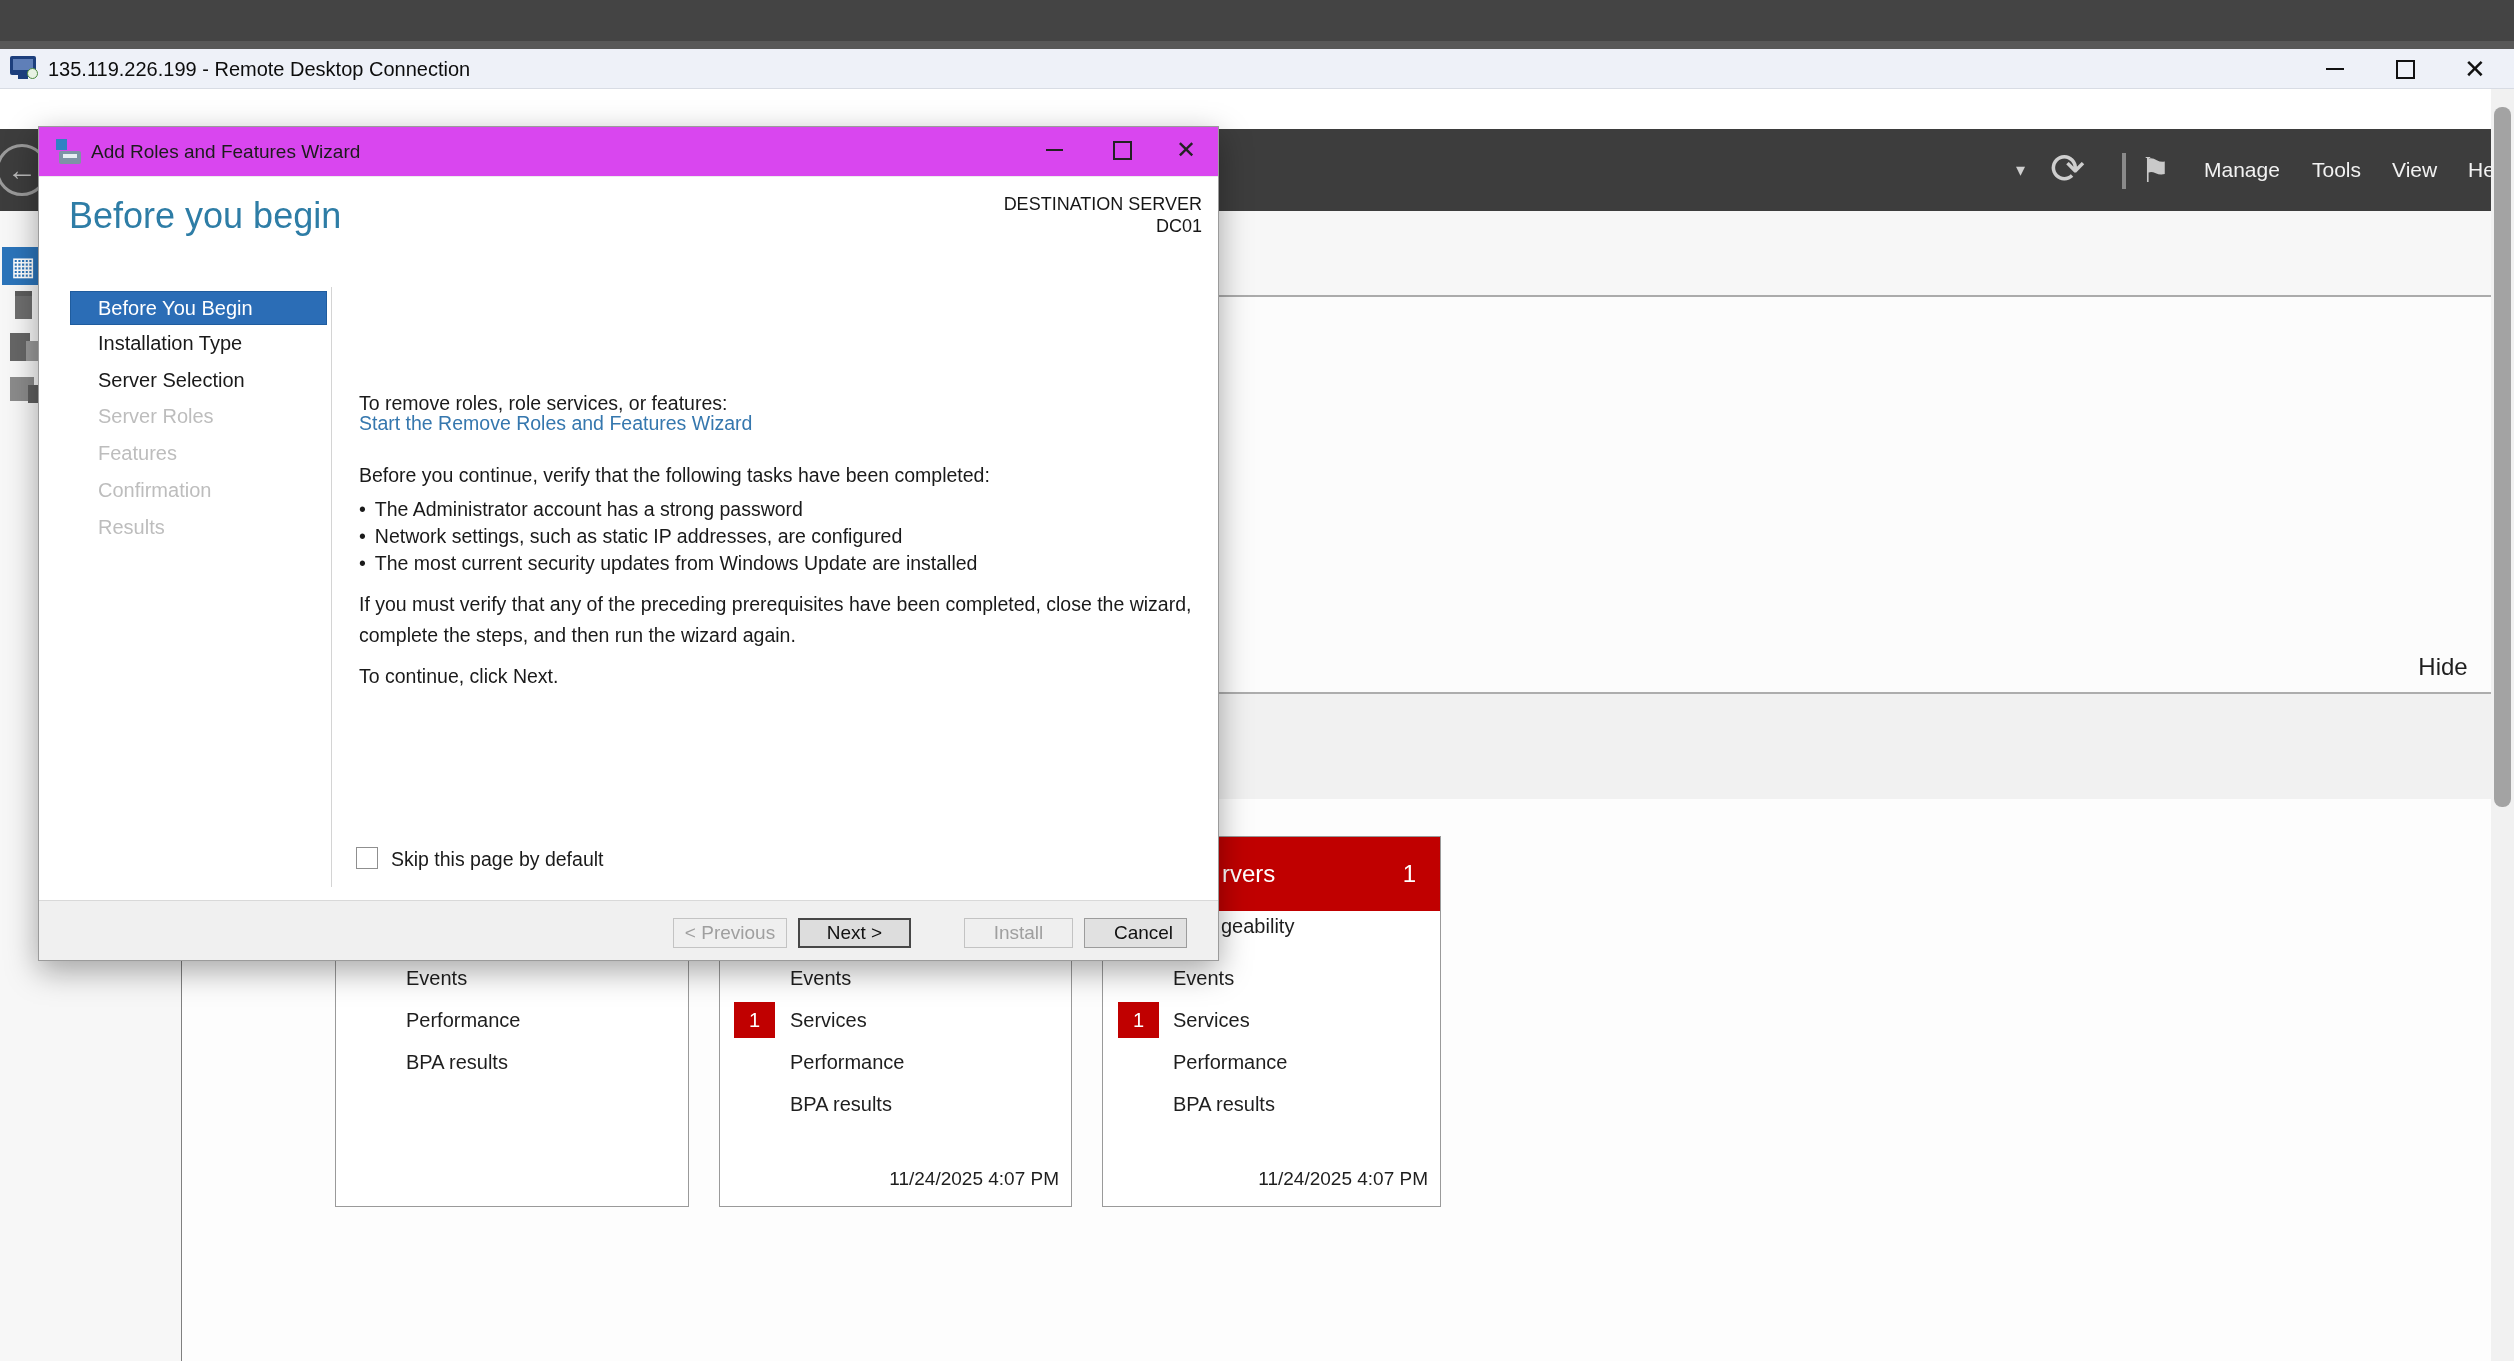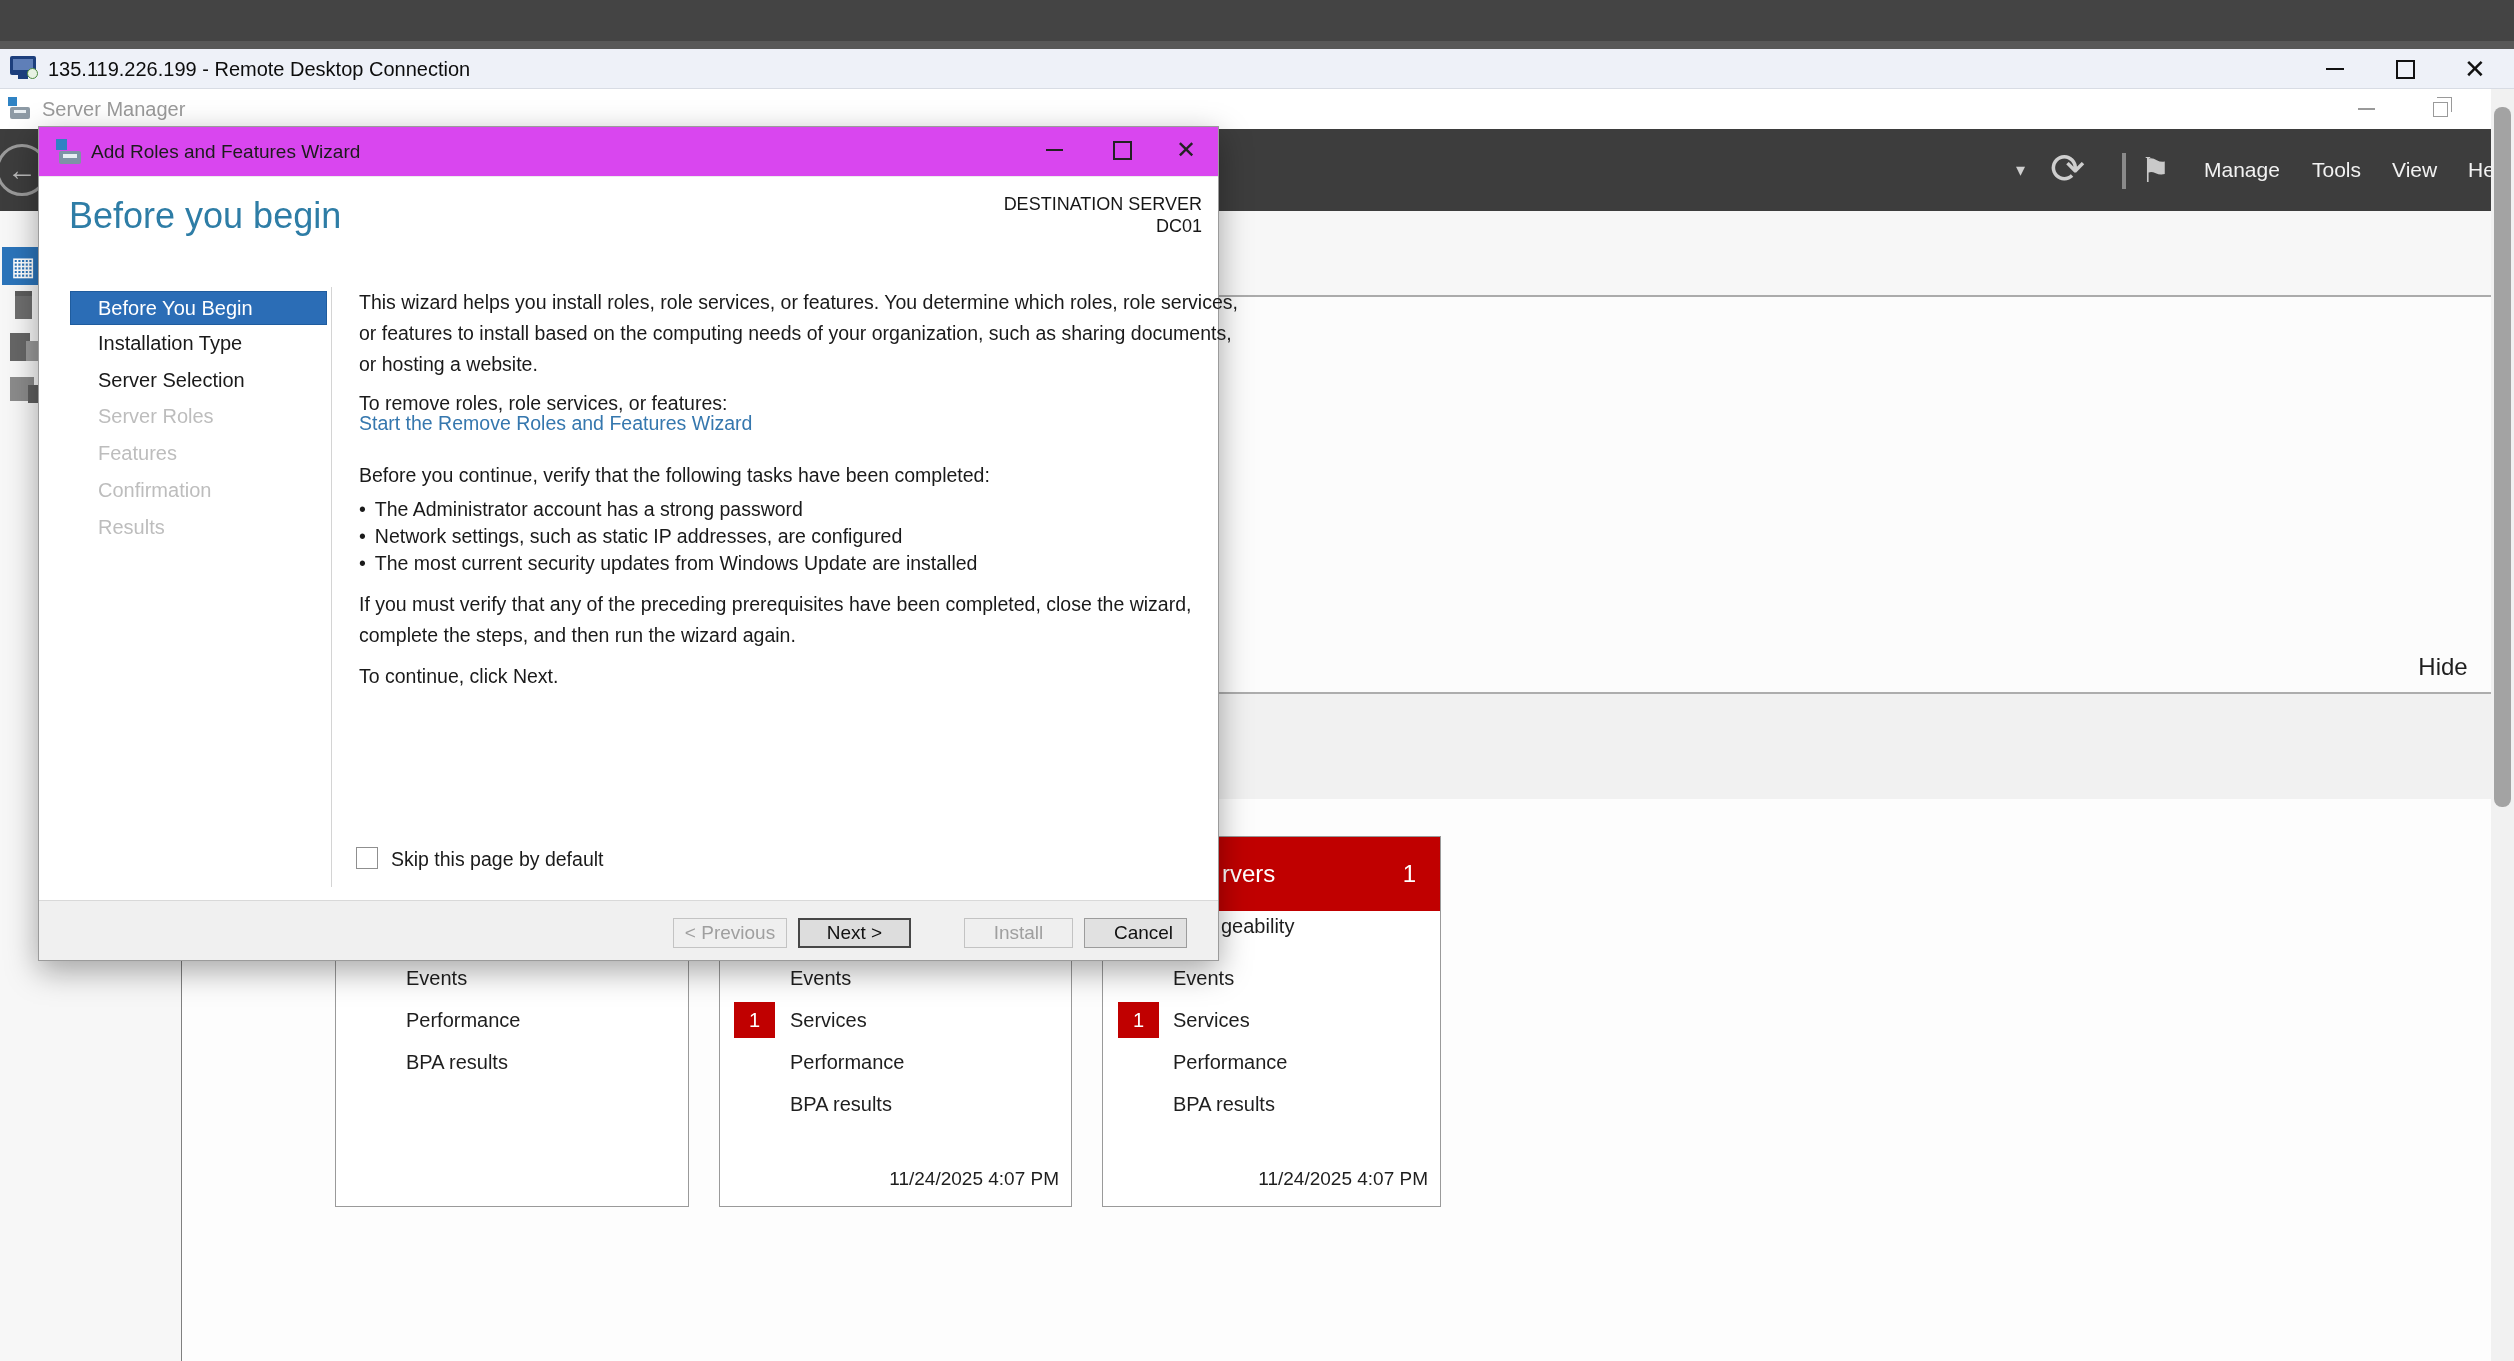--- a/index.html
+++ b/index.html
@@ -130,34 +130,20 @@
     <span class="rdp-title">135.119.226.199 - Remote Desktop Connection</span>
     <div class="winbtn rdp-min">
         <span class="dash"></span>
       </div>
     <div class="winbtn rdp-max">
         <span class="boxg"></span>
       </div>
     <div class="winbtn rdp-close">✕</div>
   </div>
 
-  <div class="sm-titlebar">
-    <div class="sm-appicon">
-      <span class="b1"></span>
-        <span class="b2"></span>
-        <span class="b3"></span>
-    </div>
-    <span class="sm-title">Server Manager</span>
-    <div class="smbtn sm-min">
-        <span class="dash-g"></span>
-      </div>
-    <div class="smbtn sm-restore">
-        <span class="restore-g"></span>
-      </div>
-  </div>
 
   <div class="sm-toolbar">
     <div class="back-btn">←</div>
     <span class="tb-caret">▾</span>
     <span class="tb-refresh">⟳</span>
     <span class="tb-pipe"></span>
     <span class="tb-flag">⚑</span>
     <span class="tb-menu m0">Manage</span>
     <span class="tb-menu m1">Tools</span>
     <span class="tb-menu m2">View</span>
@@ -246,21 +232,20 @@
 
     <div class="wiz-nav-sel">Before You Begin</div>
     <div class="wiz-nav-item nav-on" style="top:205px">Installation Type</div>
     <div class="wiz-nav-item nav-on" style="top:242px">Server Selection</div>
     <div class="wiz-nav-item nav-off" style="top:278px">Server Roles</div>
     <div class="wiz-nav-item nav-off" style="top:315px">Features</div>
     <div class="wiz-nav-item nav-off" style="top:352px">Confirmation</div>
     <div class="wiz-nav-item nav-off" style="top:389px">Results</div>
     <div class="wiz-nav-sep"></div>
 
-    <p class="wiz-p" style="top:160px">This wizard helps you install roles, role services, or features. You determine which roles, role services, or features to install based on the computing needs of your organization, such as sharing documents, or hosting a website.</p>
     <p class="wiz-p" style="top:261px">To remove roles, role services, or features:</p>
     <a class="wiz-link" style="top:285px">Start the Remove Roles and Features Wizard</a>
     <p class="wiz-p" style="top:333px">Before you continue, verify that the following tasks have been completed:</p>
 
     <div class="wiz-bullet" style="top:371px">
       <span>•</span>
       <span>The Administrator account has a strong password</span>
     </div>
     <div class="wiz-bullet" style="top:398px">
       <span>•</span>

